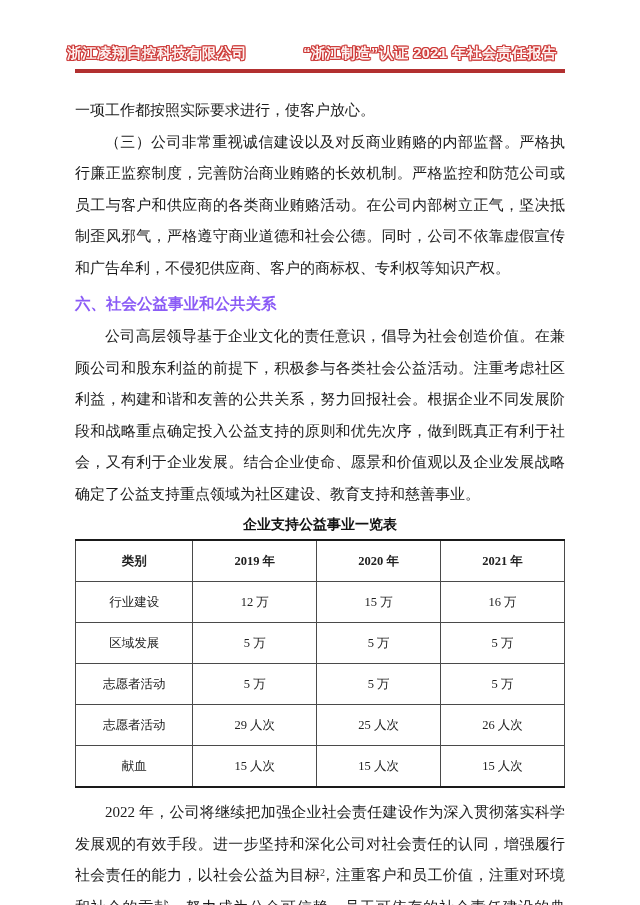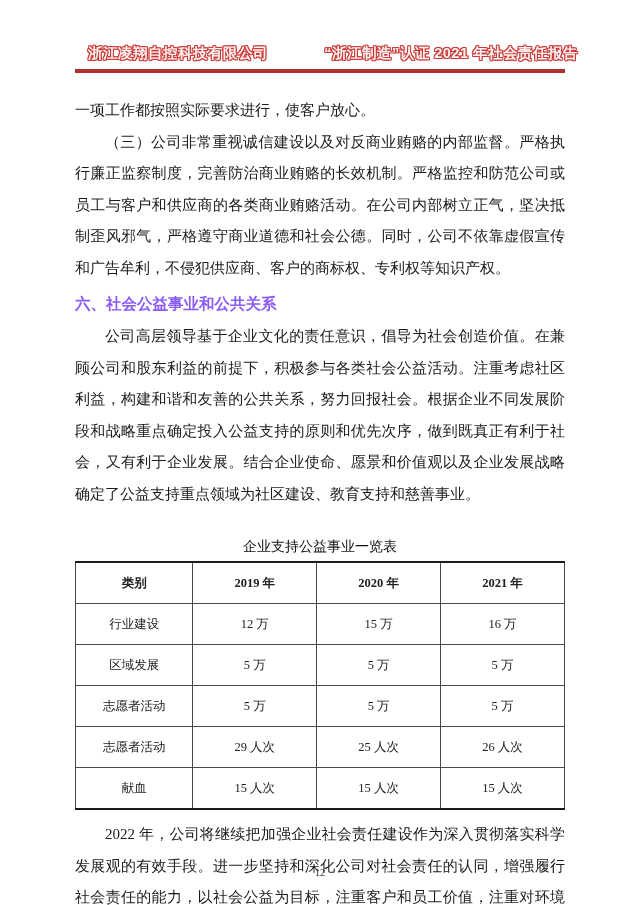--- a/index.html
+++ b/index.html
@@ -15,21 +15,21 @@
     width: 640px;
     height: 905px;
     background: #ffffff;
     overflow: hidden;
   }
 
   
   .report-header {
     position: absolute;
     top: 44px;
-    left: 88px;
+    left: 67px;
     width: 490px;
     display: flex;
     justify-content: space-between;
     align-items: center;
     font-family: "Liberation Sans", sans-serif;
     font-weight: bold;
     font-size: 14.5px;
     letter-spacing: 0.5px;
     white-space: nowrap;
   }
@@ -70,25 +70,25 @@
     font-size: 15.5px;
     line-height: 34px;
     margin-top: 3px;
     color: #8b5cf6;
     text-align: left;
   }
 
   
   .table-title {
     font-family: "Liberation Sans", sans-serif;
-    font-weight: normal;
+    font-weight: bold;
     font-size: 14px;
     line-height: 24px;
     text-align: center;
-    margin-top: 24px;
+    margin-top: 2px;
     color: #111111;
   }
   table.welfare {
     width: 100%;
     border-collapse: collapse;
     margin-top: 3px;
     font-size: 12.5px;
     line-height: 16px;
     border-top: 2.5px solid #1a1a1a;
     border-bottom: 2.5px solid #1a1a1a;

